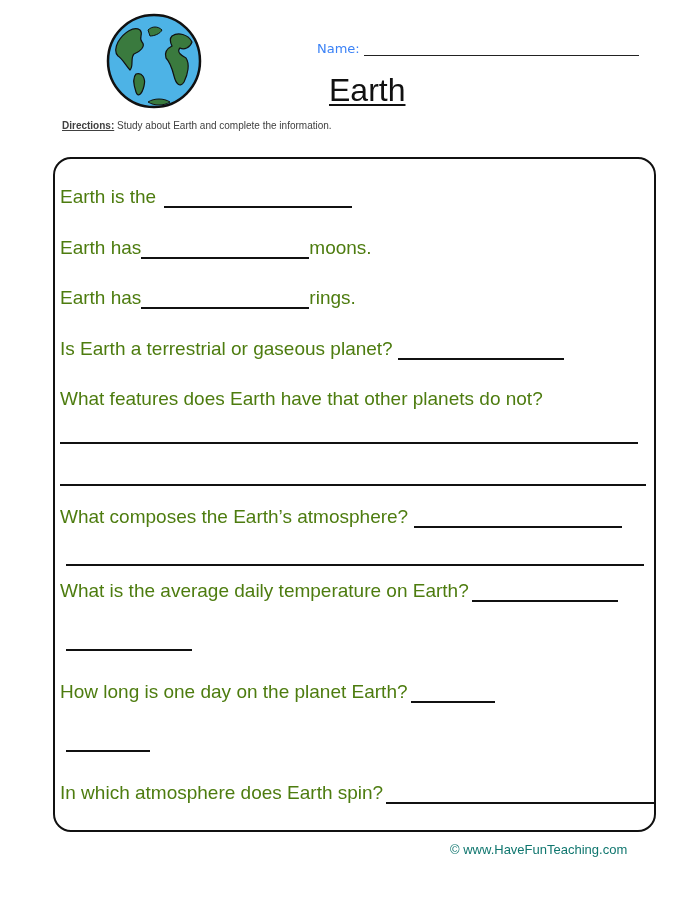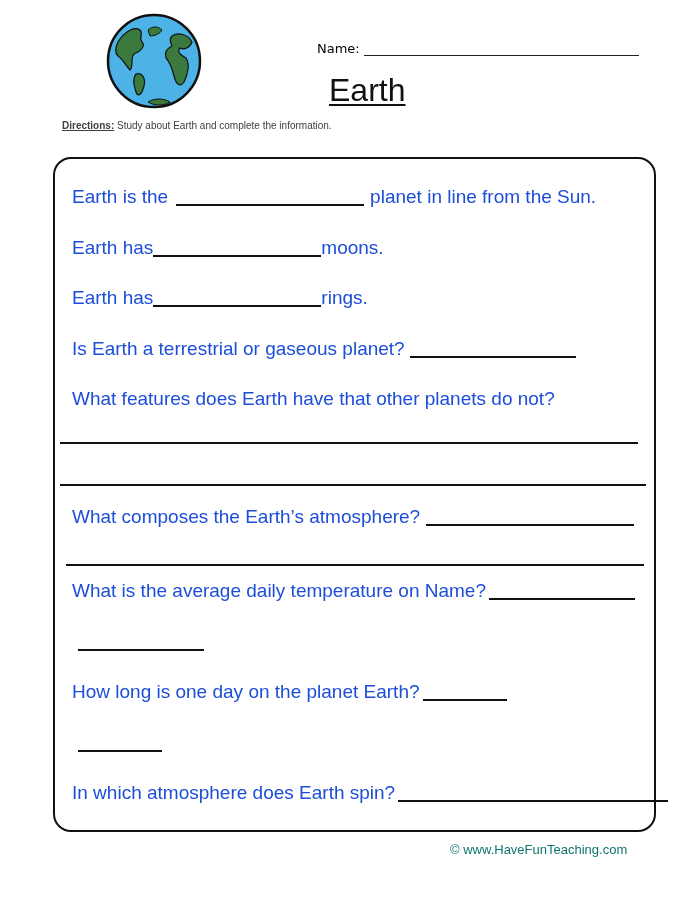--- a/index.html
+++ b/index.html
@@ -1,25 +1,25 @@
 <!DOCTYPE html>
 <html><head>
 <meta charset="utf-8">
 <style>
   html, body { margin: 0; padding: 0; background: #ffffff; }
   body { width: 700px; height: 907px; position: relative; overflow: hidden;
          font-family: "Liberation Sans", sans-serif; color: #111; }
   .globe { position: absolute; left: 104px; top: 12px; width: 100px; height: 98px; }
-  .name-row { position: absolute; left: 317px; top: 41px; font-size: 13px; font-family: "DejaVu Sans", sans-serif; color: #000000; display: flex; align-items: flex-end; }
+  .name-row { position: absolute; left: 317px; top: 41px; font-size: 13px; font-family: "DejaVu Sans", sans-serif; color: #3b82f6; display: flex; align-items: flex-end; }
   .name-line { display: inline-block; width: 275px; border-bottom: 1.5px solid #222; margin-left: 4px; height: 14px; }
   .title { position: absolute; left: 329px; top: 72px; font-size: 32px; text-decoration: underline; text-decoration-thickness: 2px; text-underline-offset: 3px; color: #111; }
   .directions { position: absolute; left: 62px; top: 120px; font-size: 10px; color: #404040; }
   .directions b { text-decoration: underline; font-weight: bold; }
   .box { position: absolute; left: 53px; top: 157px; width: 603px; height: 675px; border: 2.5px solid #111; border-radius: 18px; box-sizing: border-box; }
-  .q { position: absolute; left: 60px; font-size: 19px; color: #1d4ed8; white-space: nowrap; display: flex; align-items: flex-start; margin-left: 12px; }
+  .q { position: absolute; left: 60px; font-size: 19px; color: #4d7c0f; white-space: nowrap; display: flex; align-items: flex-end; }
   .blank { display: inline-block; border-bottom: 2.5px solid #111; height: 18px; }
   .full-line { position: absolute; border-bottom: 2.5px solid #111; height: 0; }
   .footer { position: absolute; left: 450px; top: 842px; font-size: 13px; color: #0f766e; }
 </style>
 </head>
 <body>
 
 <div class="globe">
   <svg width="100" height="98" viewBox="0 0 100 98">
     <circle cx="50" cy="49" r="46" fill="#4db3e6" stroke="#111" stroke-width="2.5"></circle>
@@ -40,21 +40,20 @@
 
 <div class="directions">
   <b>Directions:</b><span> Study about Earth and complete the information.</span>
 </div>
 
 <div class="box"></div>
 
 <div class="q" style="top:186px;">
   <span>Earth is the </span>
   <span class="blank" style="width:188px;margin-left:8px;margin-right:6px;"></span>
-  <span> planet in line from the Sun.</span>
 </div>
 
 <div class="q" style="top:237px;">
   <span>Earth has</span>
   <span class="blank" style="width:168px;"></span>
   <span>moons.</span>
 </div>
 
 <div class="q" style="top:287px;">
   <span>Earth has</span>
@@ -73,21 +72,21 @@
 <div class="full-line" style="left:60px;top:442px;width:578px;"></div>
 <div class="full-line" style="left:60px;top:484px;width:586px;"></div>
 
 <div class="q" style="top:506px;">
   <span>What composes the Earth’s atmosphere?</span>
   <span class="blank" style="width:208px;margin-left:6px;"></span>
 </div>
 <div class="full-line" style="left:66px;top:564px;width:578px;"></div>
 
 <div class="q" style="top:580px;">
-  <span>What is the average daily temperature on Name?</span>
+  <span>What is the average daily temperature on Earth?</span>
   <span class="blank" style="width:146px;margin-left:3px;"></span>
 </div>
 
 <div class="q" style="top:631px;">
   <span class="blank" style="width:126px;margin-left:6px;"></span>
 </div>
 
 <div class="q" style="top:681px;">
   <span>How long is one day on the planet Earth?</span>
   <span class="blank" style="width:84px;margin-left:3px;"></span>

